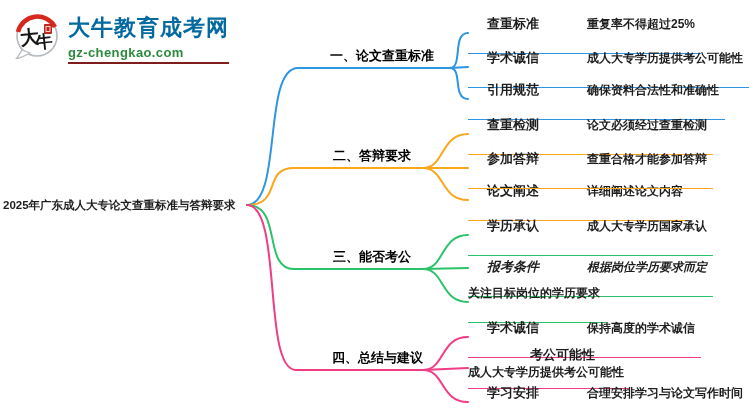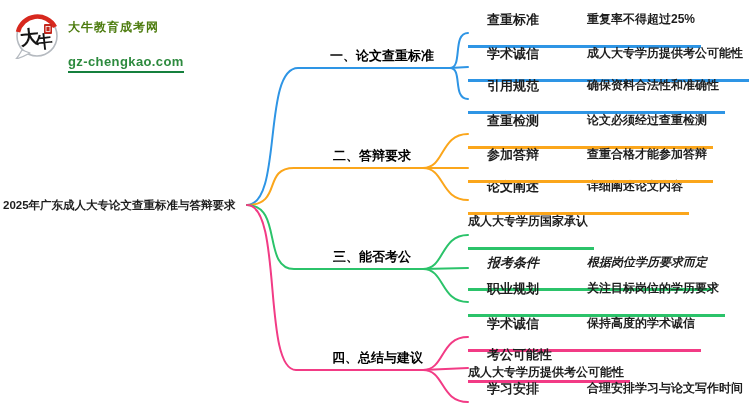--- a/index.html
+++ b/index.html
@@ -8,43 +8,43 @@
     font-family:"Liberation Sans","DejaVu Sans",sans-serif;
     -webkit-font-smoothing:antialiased;
   }
   .canvas{position:absolute;inset:0;}
   svg.lines{position:absolute;left:0;top:0;}
 
   
   .logo{position:absolute;left:13px;top:11px;display:flex;align-items:flex-start;}
   .logo-icon{flex:0 0 auto;}
   .logo-text{margin-left:7px;margin-top:7px;}
-  .logo-title{font-size:12px;font-weight:bold;color:#4d7c0f;line-height:19px;letter-spacing:1px;white-space:nowrap;}
+  .logo-title{font-size:22px;font-weight:bold;color:#0369a1;line-height:19px;letter-spacing:1px;white-space:nowrap;}
   .logo-url{font-size:13px;font-weight:bold;color:#2D8A3E;letter-spacing:0.4px;white-space:nowrap;
-            border-bottom:2px solid #15803d;padding-bottom:2px;margin-top:17px;}
+            border-bottom:2px solid #7f1d1d;padding-bottom:2px;margin-top:8px;}
 
   
   .root-topic{
     position:absolute;left:3px;top:198px;width:246px;
     font-size:11.5px;font-weight:bold;color:#1d1d1d;line-height:14px;white-space:nowrap;
   }
 
   
   .branch-label{
     position:absolute;height:20px;font-size:13px;font-weight:bold;color:#000000;white-space:nowrap;
   }
   .bl1{left:330px;top:47px;}
   .bl2{left:333px;top:147px;}
   .bl3{left:333px;top:248px;}
   .bl4{left:332px;top:349px;}
 
   
   .row{
-    position:absolute;left:468px;height:22px;display:flex;align-items:flex-start;
-    padding-bottom:12px;border-bottom:3px solid #4d7c0f;white-space:nowrap;
+    position:absolute;left:468px;height:22px;display:flex;align-items:flex-end;
+    padding-bottom:20px;border-bottom:1px solid #4d7c0f;white-space:nowrap;
   }
   .row .lbl{margin-left:19px;width:100px;font-size:13px;font-weight:bold;color:#1d1d1d;}
   .row .desc{font-size:12px;font-weight:bold;color:#1d1d1d;padding-right:6px;}
   .c-blue{border-bottom-color:#2E95E5;}
   .c-orange{border-bottom-color:#FBA61B;}
   .c-green{border-bottom-color:#2BC36A;}
   .c-pink{border-bottom-color:#F23B85;}
   .r1{top:11px;}  .r2{top:45px;}  .r3{top:77px;}
   .r4{top:112px;} .r5{top:146px;} .r6{top:178px;}
   .r7{top:213px;} .r8{top:254px;font-style:italic;} .r9{top:280px;}
@@ -133,28 +133,28 @@
   <div class="row c-orange r6">
     <span class="lbl">论文阐述</span>
     <span class="desc">详细阐述论文内容</span>
   </div>
   <div class="row c-orange r5">
     <span class="lbl">参加答辩</span>
     <span class="desc">查重合格才能参加答辩</span>
   </div>
 
   <div class="row c-green r7">
+    <span class="lbl">学历承认</span>
     <span class="desc">成人大专学历国家承认</span>
   </div>
   <div class="row c-green r8">
     <span class="lbl">报考条件</span>
     <span class="desc">根据岗位学历要求而定</span>
   </div>
   <div class="row c-green r9">
-    <span class="lbl">职业规划</span>
     <span class="desc">关注目标岗位的学历要求</span>
   </div>
 
   <div class="row c-pink r10">
     <span class="lbl">学术诚信</span>
     <span class="desc">保持高度的学术诚信</span>
   </div>
   <div class="row c-pink r11">
     <span class="lbl">考公可能性</span>
     <span class="desc">成人大专学历提供考公可能性</span>

